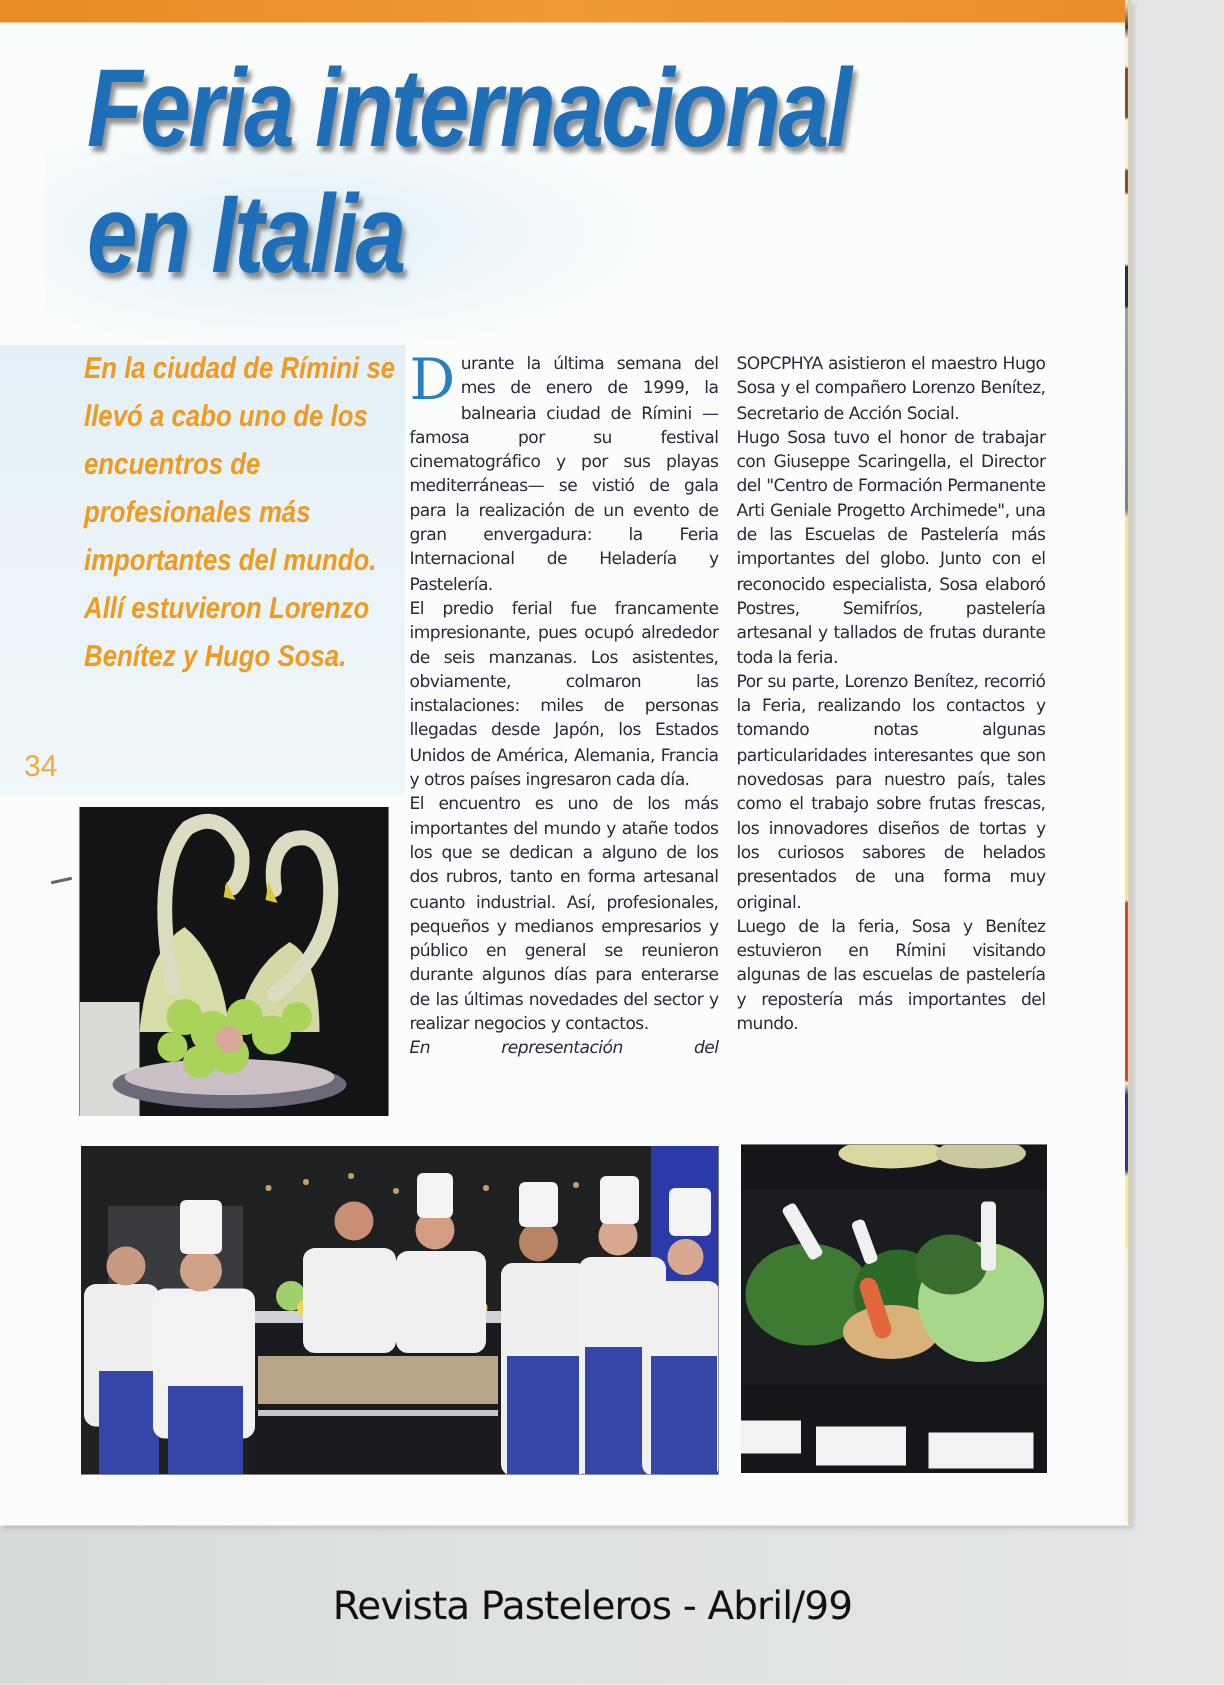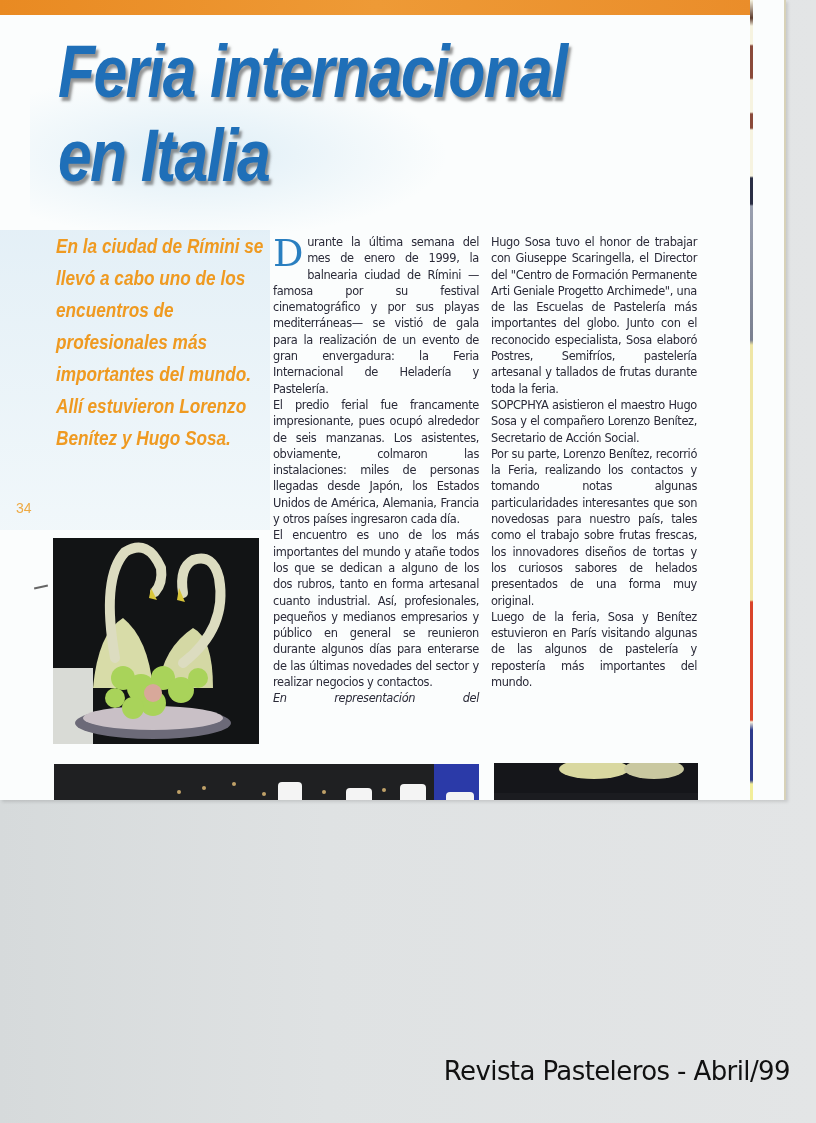--- a/index.html
+++ b/index.html
@@ -2,26 +2,25 @@
 <html><head>
 <meta charset="utf-8">
 <style>
   html, body { margin: 0; padding: 0; }
   body {
     width: 816px; height: 1123px; position: relative; overflow: hidden;
     background: linear-gradient(90deg, #d6dadb 0%, #dfe2e3 40%, #e3e5e6 100%);
     font-family: "DejaVu Sans", sans-serif;
   }
   .page {
-    position: absolute; left: 0; top: 0; width: 752px; height: 800px;
+    position: absolute; left: 0; top: 0; width: 752px; height: 1017px;
     background: #fbfdfd;
     border-right: 2px solid #d8d2b8;
     box-shadow: 2px 2px 3px rgba(0,0,0,0.12);
     overflow: hidden;
-    padding-left: 32px;
   }
   .page-edge {
     position: absolute; left: 750px; top: 0; width: 3px; height: 1028px;
     background: linear-gradient(180deg,
       #f6f3e0 0px, #5b3a2c 18px, #f6f3e0 26px,
       #f6f3e0 44px, #8a4a3a 46px, #8a4a3a 78px, #f6f3e0 80px,
       #f6f3e0 112px, #8a4a3a 114px, #8a4a3a 128px, #f6f3e0 130px,
       #f6f3e0 176px, #2a2e44 178px, #2a2e44 204px, #9aa0b0 206px,
       #7a8090 340px, #efe6a6 345px, #efe6a6 600px,
       #d9442a 602px, #d9442a 720px, #f6f3e0 722px,
@@ -52,21 +51,21 @@
   .title span { display: block; }
   .lead {
     position: absolute; left: 56px; top: 230px; width: 215px;
     font-family: "Liberation Sans", sans-serif; font-weight: bold; font-style: italic;
     font-size: 20px; line-height: 32px; color: #ef9a21;
     transform: scaleX(0.86); transform-origin: left top;
     width: 250px;
   }
   .page-number {
     position: absolute; left: 16px; top: 500px;
-    font-family: "Liberation Sans", sans-serif; font-size: 14px; color: #eeaa44;
+    font-family: "Liberation Sans", sans-serif; font-size: 20px; color: #eeaa44;
   }
   .col {
     position: absolute; top: 234px; width: 206px;
     font-family: "DejaVu Sans", sans-serif; font-size: 11.4px; line-height: 16.3px;
     color: #2a2a38; text-align: justify; letter-spacing: -0.35px;
   }
   .col p { margin: 0; text-align: justify; }
   .col-1 { left: 273px; }
   .col-2 { left: 491px; }
   .dropcap {
@@ -87,21 +86,21 @@
   .photo-gelato {
     left: 494px; top: 763px; width: 204px; height: 219px;
     background: #151619;
   }
   .footer-ghost {
     position: absolute; left: 70px; top: 990px; width: 560px; height: 28px;
     color: rgba(170,190,215,0.45);
     font-family: "Liberation Sans", sans-serif; font-size: 16px; letter-spacing: 1px;
   }
   .caption {
-    position: absolute; left: 0; top: 1056px; width: 790px; text-align: right;
+    position: absolute; left: 0; top: 1056px; width: 790px; text-align: center;
     font-family: "DejaVu Sans", sans-serif; font-size: 26px; color: #111;
     letter-spacing: -0.6px;
   }
   .pencil-mark {
     position: absolute; left: 34px; top: 586px; width: 14px; height: 2px;
     background: #666; transform: rotate(-12deg);
   }
 </style>
 </head>
 <body>
@@ -122,24 +121,24 @@
   <div class="pencil-mark"></div>
 
   <div class="col col-1">
     <p><span class="dropcap">D</span><span>urante la última semana del mes de enero de 1999, la balnearia ciudad de Rímini —famosa por su festival cinematográfico y por sus playas mediterráneas— se vistió de gala para la realización de un evento de gran envergadura: la Feria Internacional de Heladería y Pastelería.</span></p>
     <p>El predio ferial fue francamente impresionante, pues ocupó alrededor de seis manzanas. Los asistentes, obviamente, colmaron las instalaciones: miles de personas llegadas desde Japón, los Estados Unidos de América, Alemania, Francia y otros países ingresaron cada día.</p>
     <p>El encuentro es uno de los más importantes del mundo y atañe todos los que se dedican a alguno de los dos rubros, tanto en forma artesanal cuanto industrial. Así, profesionales, pequeños y medianos empresarios y público en general se reunieron durante algunos días para enterarse de las últimas novedades del sector y realizar negocios y contactos.</p>
     <p style="text-align-last: justify; font-style: italic;">En representación del</p>
   </div>
 
   <div class="col col-2">
+    <p>SOPCPHYA asistieron el maestro Hugo Sosa y el compañero Lorenzo Benítez, Secretario de Acción Social.</p>
     <p>Hugo Sosa tuvo el honor de trabajar con Giuseppe Scaringella, el Director del "Centro de Formación Permanente Arti Geniale Progetto Archimede", una de las Escuelas de Pastelería más importantes del globo. Junto con el reconocido especialista, Sosa elaboró Postres, Semifríos, pastelería artesanal y tallados de frutas durante toda la feria.</p>
-    <p>SOPCPHYA asistieron el maestro Hugo Sosa y el compañero Lorenzo Benítez, Secretario de Acción Social.</p>
     <p>Por su parte, Lorenzo Benítez, recorrió la Feria, realizando los contactos y tomando notas algunas particularidades interesantes que son novedosas para nuestro país, tales como el trabajo sobre frutas frescas, los innovadores diseños de tortas y los curiosos sabores de helados presentados de una forma muy original.</p>
-    <p>Luego de la feria, Sosa y Benítez estuvieron en París visitando algunas de las algunos de pastelería y repostería más importantes del mundo.</p>
+    <p>Luego de la feria, Sosa y Benítez estuvieron en Rímini visitando algunas de las escuelas de pastelería y repostería más importantes del mundo.</p>
   </div>
 
   <div class="photo photo-swan">
     <svg width="206" height="206" viewBox="0 0 206 206">
       <rect width="206" height="206" fill="#121415"></rect>
       <rect x="0" y="130" width="40" height="76" fill="#d9dbd6"></rect>
       <ellipse cx="100" cy="185" rx="78" ry="16" fill="#6c6a78"></ellipse>
       <ellipse cx="100" cy="180" rx="70" ry="12" fill="#c9c0c6"></ellipse>
       <path d="M40 150 Q45 95 70 80 Q95 100 100 150 Z" fill="#d8dca8"></path>
       <path d="M160 150 Q160 100 140 90 Q110 110 105 150 Z" fill="#d4d8a4"></path>

